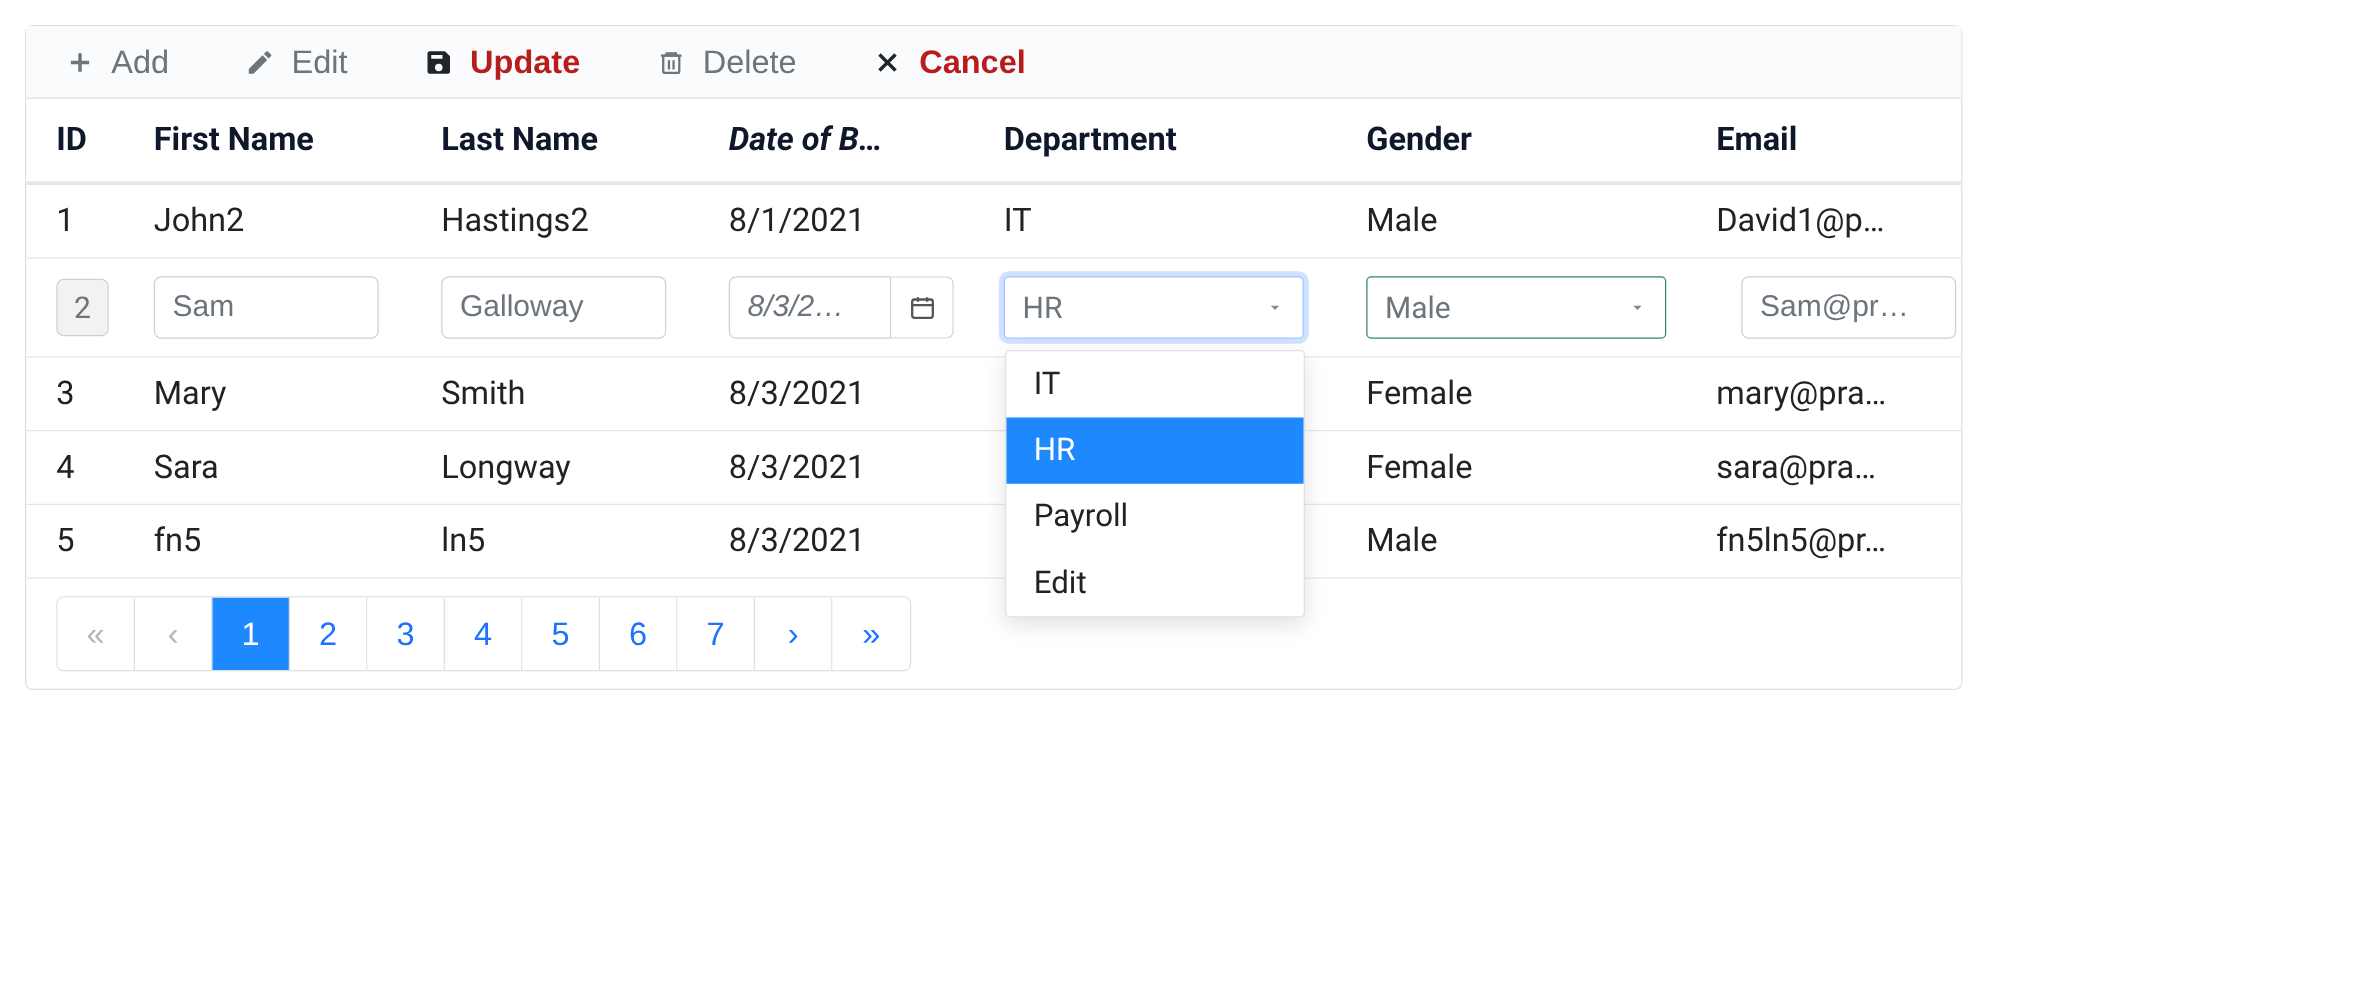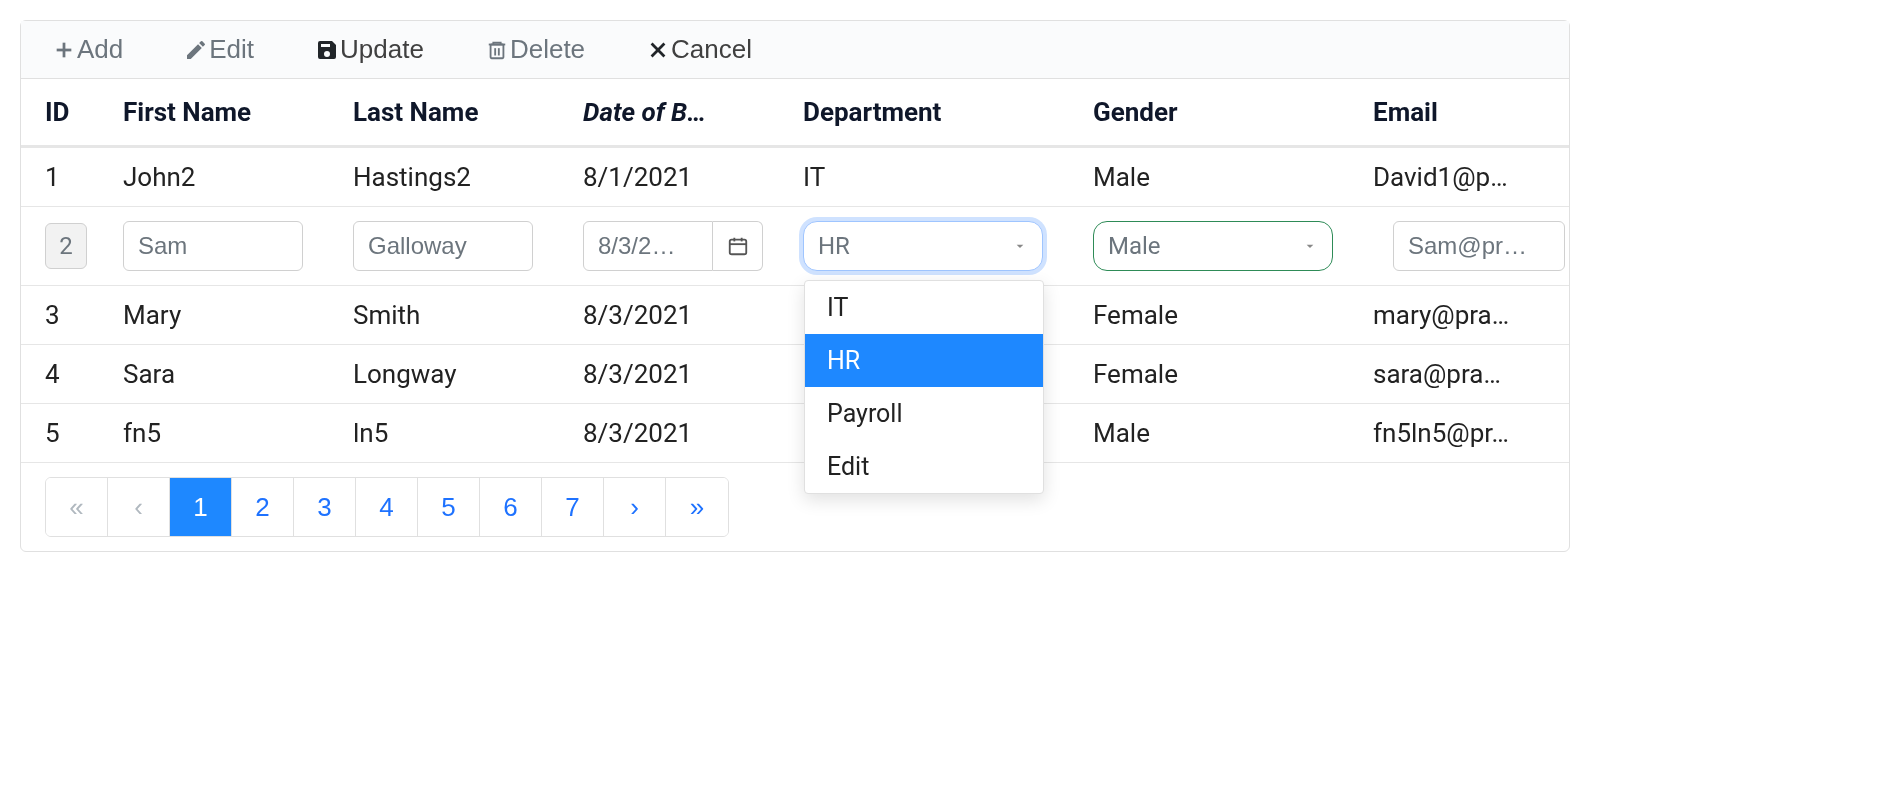--- a/index.html
+++ b/index.html
@@ -19,27 +19,28 @@
     display: flex;
     align-items: center;
     padding: 12px 24px;
     gap: 48px;
     background: #fafbfc;
     border-bottom: 1px solid #e0e0e0;
   }
   .toolbar-btn {
     display: inline-flex;
     align-items: center;
+    gap: 12px;
     font-size: 26px;
     color: #6c757d;
     cursor: pointer;
     background: none;
     border: none;
   }
-  .toolbar-btn.enabled { color: #404040; }
+  .toolbar-btn.enabled { color: #b91c1c; font-weight: bold; }
   .toolbar-btn .ico { width: 26px; height: 26px; display:inline-flex; align-items:center; justify-content:center; }
   table.data {
     width: 100%;
     border-collapse: collapse;
     table-layout: fixed;
   }
   table.data thead th {
     text-align: left;
     font-weight: 700;
     font-size: 26px;
@@ -75,30 +76,30 @@
   }
   .txt-input {
     width: 100%;
     max-width: 180px;
     height: 50px;
     border:1px solid #d0d0d0; border-radius:6px;
     padding: 0 14px; font-size:24px; color:#6c757d;
     background:#fff;
   }
   .date-wrap { display:flex; gap:0; max-width:190px; }
-  .date-wrap .txt-input { border-top-right-radius:0; border-bottom-right-radius:0; max-width:130px; }
+  .date-wrap .txt-input { border-top-right-radius:0; border-bottom-right-radius:0; max-width:130px;font-style:italic; }
   .date-btn {
     width:50px; height:50px; border:1px solid #d0d0d0; border-left:none;
     border-top-right-radius:6px; border-bottom-right-radius:6px; background:#fff;
     display:inline-flex; align-items:center; justify-content:center; cursor:pointer;
   }
   .dd {
     position: relative;
     display:flex; align-items:center; justify-content:space-between;
-    height:50px; border-radius:14px; padding:0 14px; font-size:24px; color:#6c757d;
+    height:50px; border-radius:4px; padding:0 14px; font-size:24px; color:#6c757d;
     background:#fff; cursor:pointer;
   }
   .dd.dept { border:1px solid #9fc5ff; box-shadow:0 0 0 4px #cfe2ff; width: 240px; }
   .dd.gender { border:1px solid #2e8b57; width: 240px; }
   .dd .caret { color:#888; }
   .email-input { max-width: 190px; margin-left: 20px; }
 
   .dd-popup {
     position:absolute; top:58px; left:0; width:240px;
     background:#fff; border:1px solid #e0e0e0; border-radius:4px;

